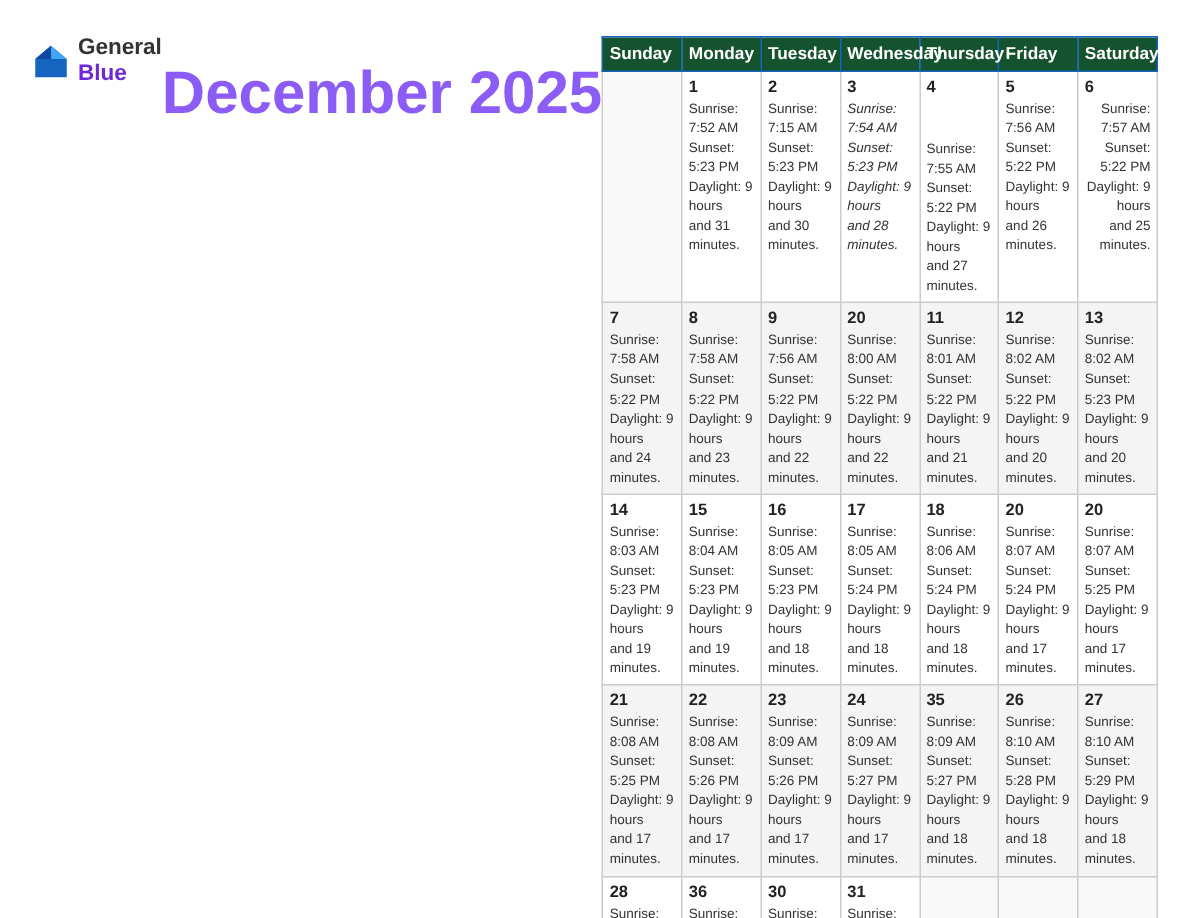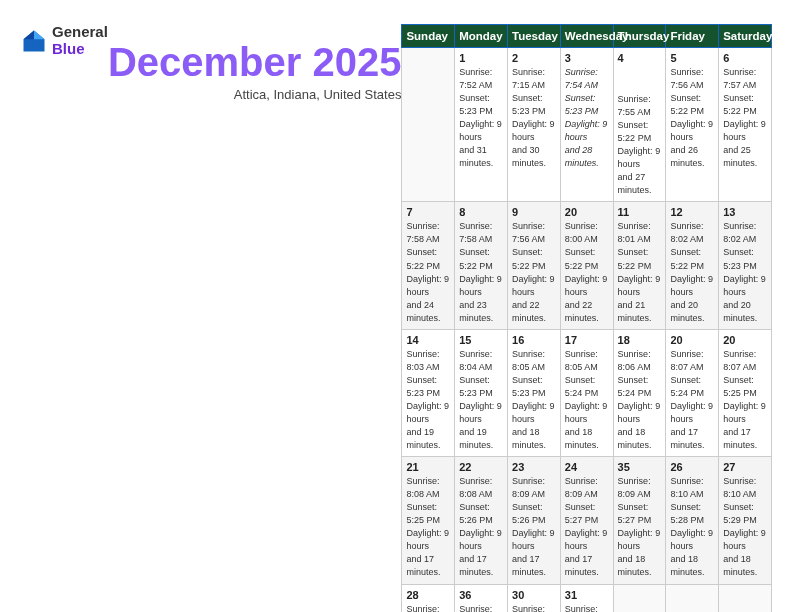--- a/index.html
+++ b/index.html
@@ -123,21 +123,20 @@
         <polygon points="16,4 28,14 16,14" fill="#42a5f5"></polygon>
         <polygon points="4,14 16,14 16,4" fill="#0d47a1"></polygon>
       </svg>
       <div class="logo-text">
         <span class="logo-general">General</span>
         <span class="logo-blue">Blue</span>
       </div>
     </div>
     <div class="title-block">
       <div class="main-title">December 2025</div>
-      <div class="subtitle">Attica, Indiana, United States</div>
     </div>
   </div>
 
   <table class="calendar">
     <thead>
       <tr>
       <th>Sunday</th>
           <th>Monday</th>
           <th>Tuesday</th>
           <th>Wednesday</th>
@@ -179,21 +178,21 @@
           </td>
           <td>
             <span class="day-num">5</span>
             <div class="day-info" style="white-space: pre-line;">Sunrise: 7:56 AM
 Sunset: 5:22 PM
 Daylight: 9 hours
 and 26 minutes.</div>
           </td>
           <td>
             <span class="day-num">6</span>
-            <div class="day-info" style="white-space: pre-line;">Sunrise: 7:57 AM
+            <div class="day-info" style="white-space: pre-line; text-align: right;">Sunrise: 7:57 AM
 Sunset: 5:22 PM
 Daylight: 9 hours
 and 25 minutes.</div>
           </td>
         </tr>
         <tr class="row-alt">
           <td>
             <span class="day-num">7</span>
             <div class="day-info" style="white-space: pre-line;">Sunrise: 7:58 AM
 Sunset: 5:22 PM

